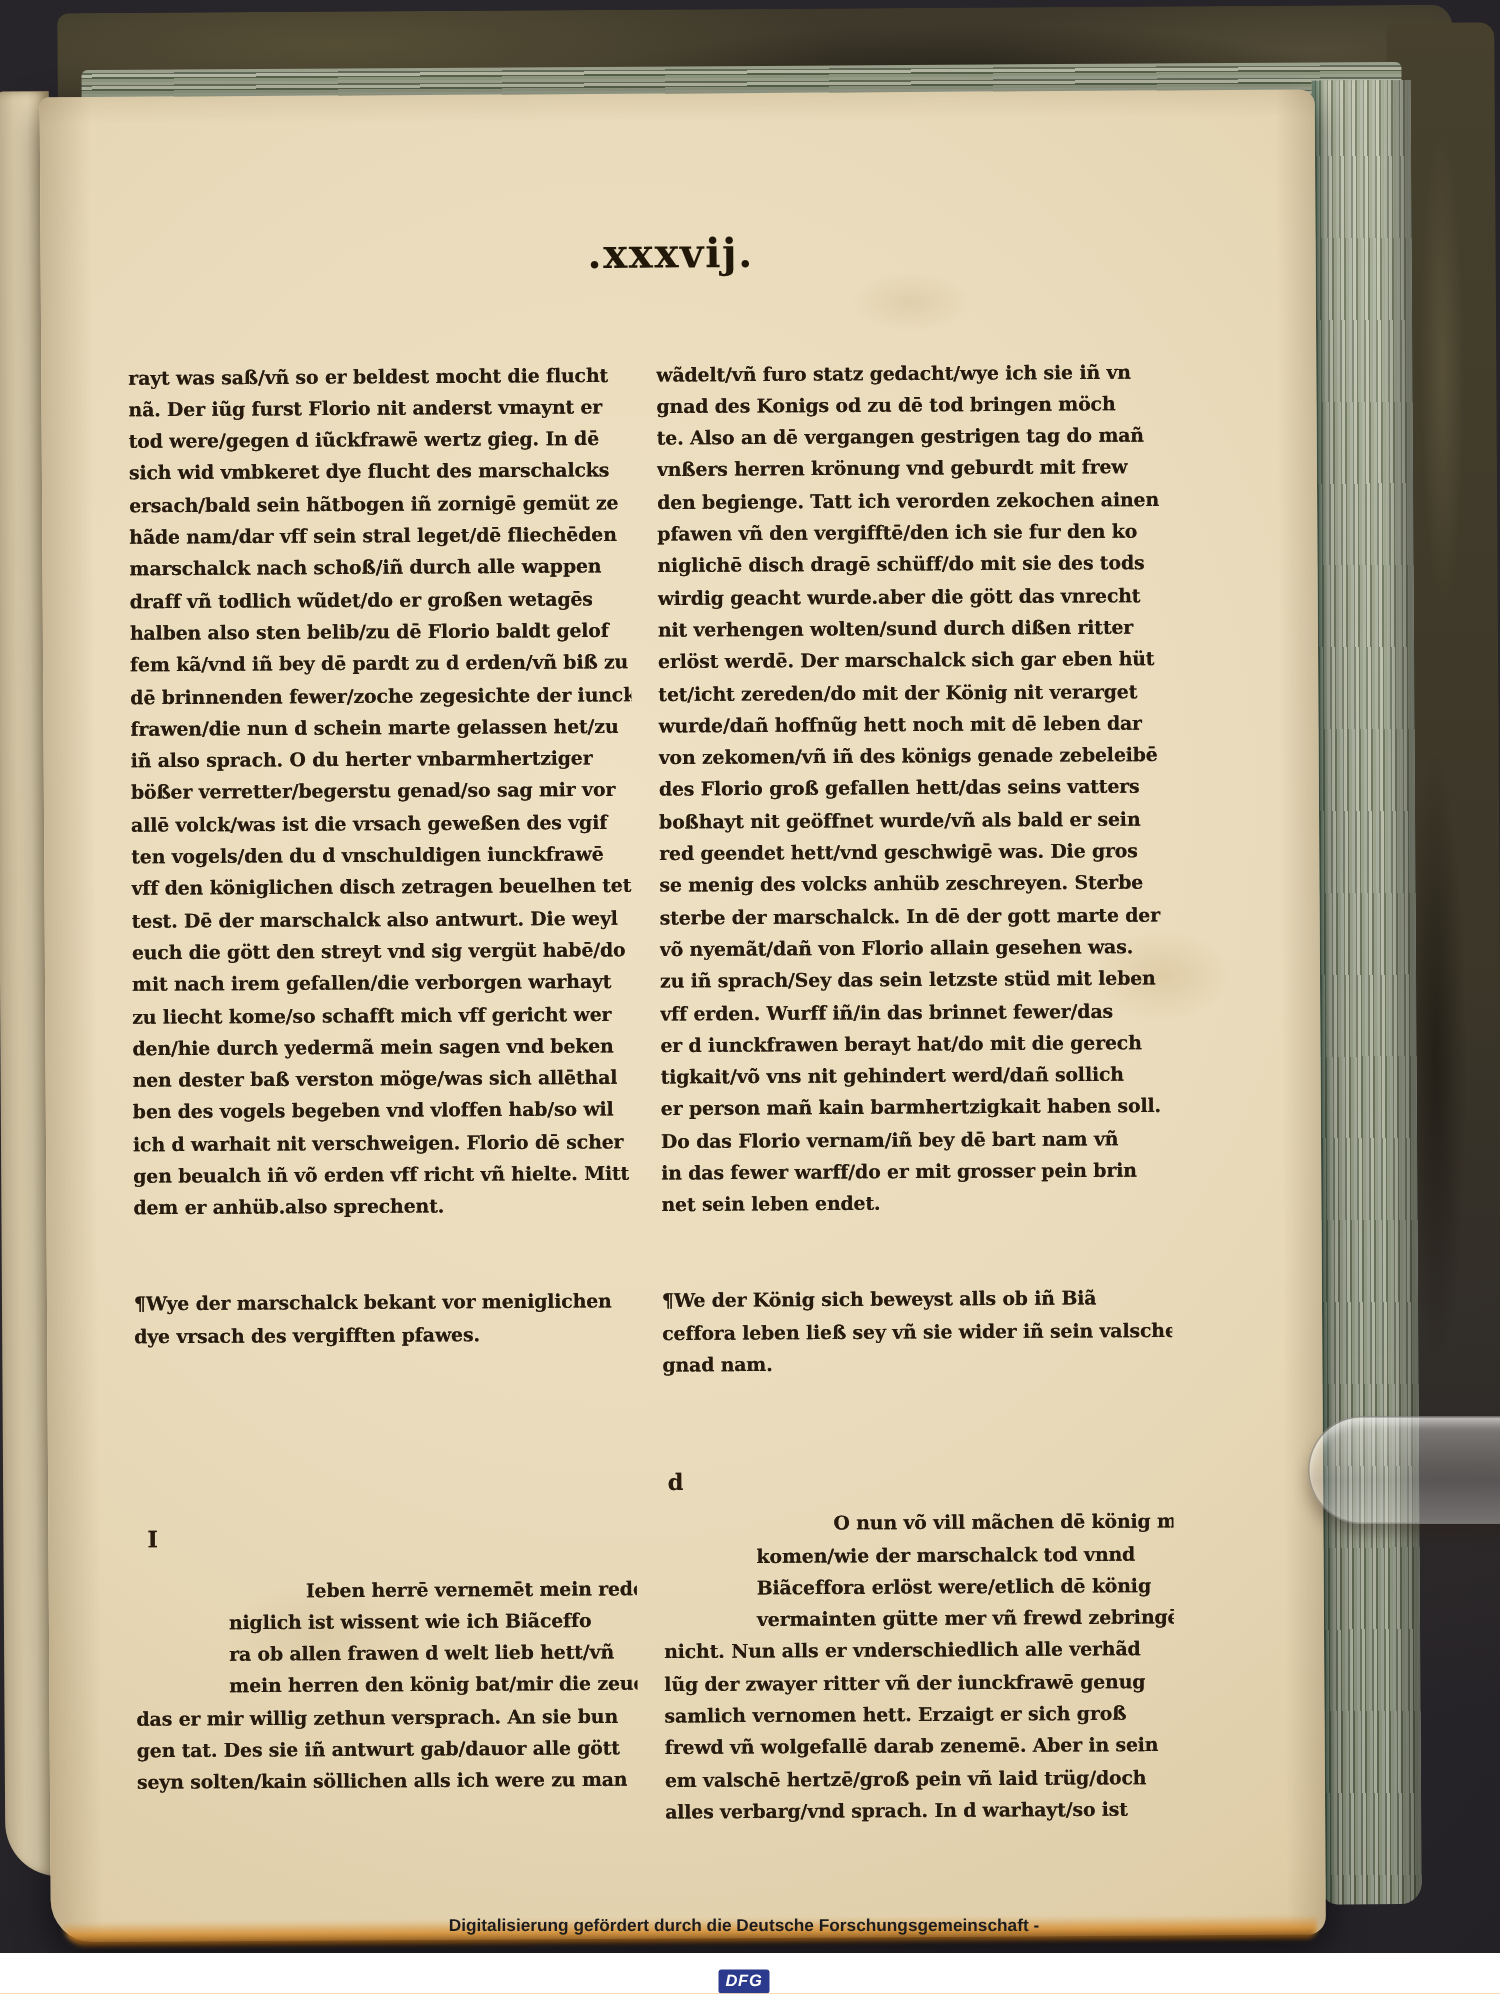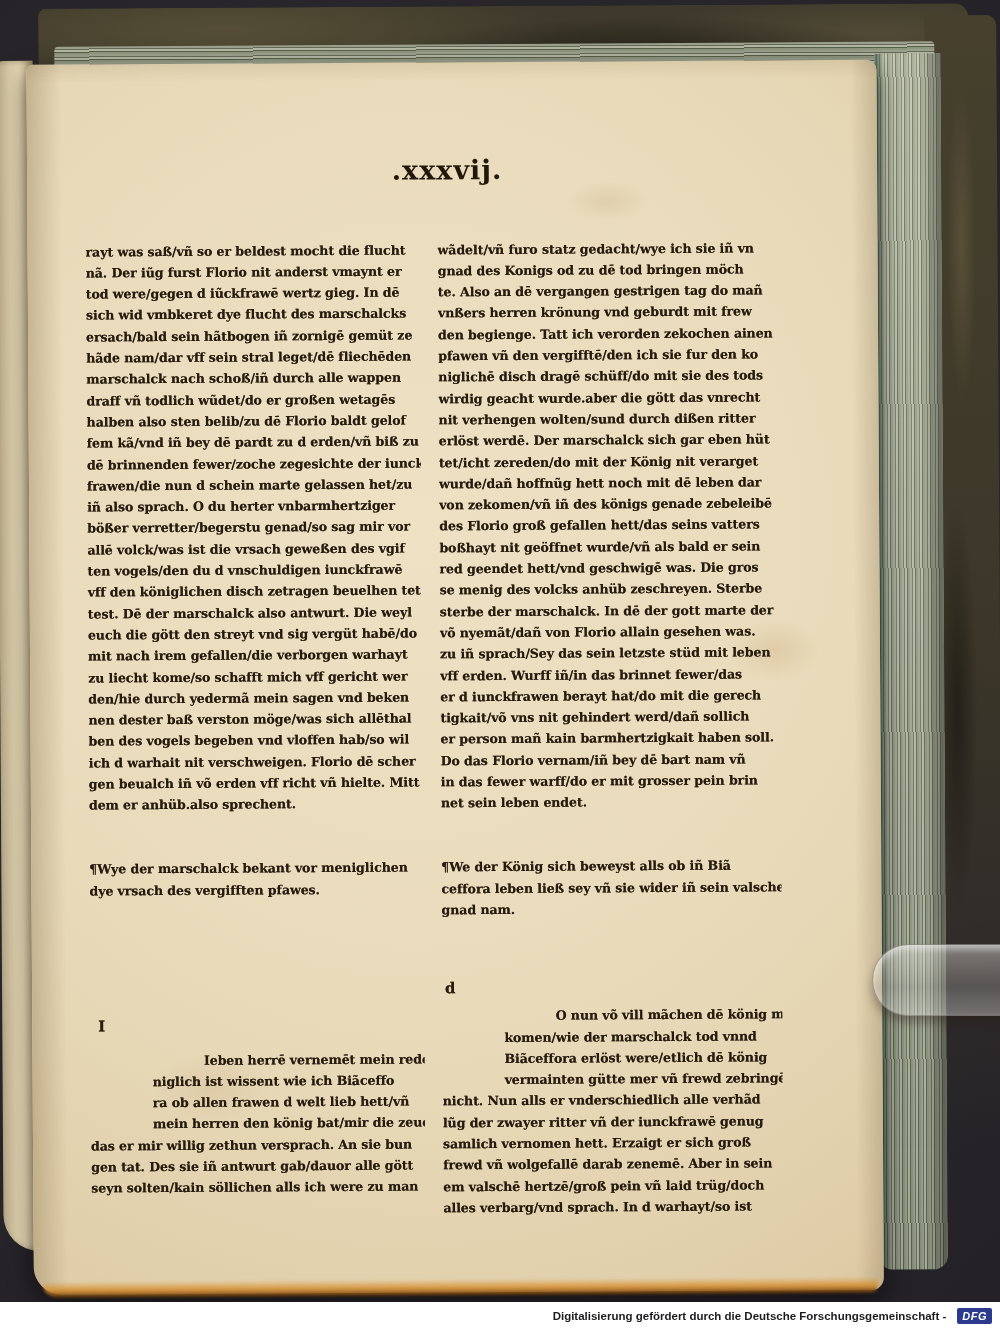--- a/index.html
+++ b/index.html
@@ -74,22 +74,22 @@
 
   
   .holder{position:absolute;left:872px;top:944px;width:134px;height:70px;
     border-radius:36px 0 0 36px;
     background:linear-gradient(to bottom, rgba(244,242,240,.42) 0%, rgba(225,222,220,.28) 45%, rgba(190,188,190,.30) 60%, rgba(235,233,230,.38) 100%);
     border:1.5px solid rgba(105,100,95,.5);border-right:none;
     box-shadow:0 7px 10px rgba(40,30,20,.35), inset 0 4px 6px rgba(255,255,255,.5);}
 
   
   .footer{position:absolute;left:0;bottom:0;width:1000px;height:27px;background:#ffffff;
-    display:flex;align-items:center;justify-content:flex-end;gap:11px;padding-right:8px;box-sizing:border-box;
-    font-family:"Liberation Sans",sans-serif;font-size:11.5px;font-weight:bold;color:#1c1c1e;}
+    display:flex;align-items:center;justify-content:flex-end;gap:23px;padding-right:8px;box-sizing:border-box;
+    font-family:"Liberation Sans",sans-serif;font-size:11.5px;font-weight:bold;color:#1c1c1e;flex-direction:column;}
   .dfg{display:inline-block;background:#2b3a8c;color:#fff;font-style:italic;font-weight:bold;
     font-size:11px;line-height:14px;padding:1px 5px;border-radius:2px;letter-spacing:.5px;}
 </style>
 </head>
 <body>
 
 <div id="stage">
   <div id="photo">
     <div class="book">
       <div class="cover-top"></div>

